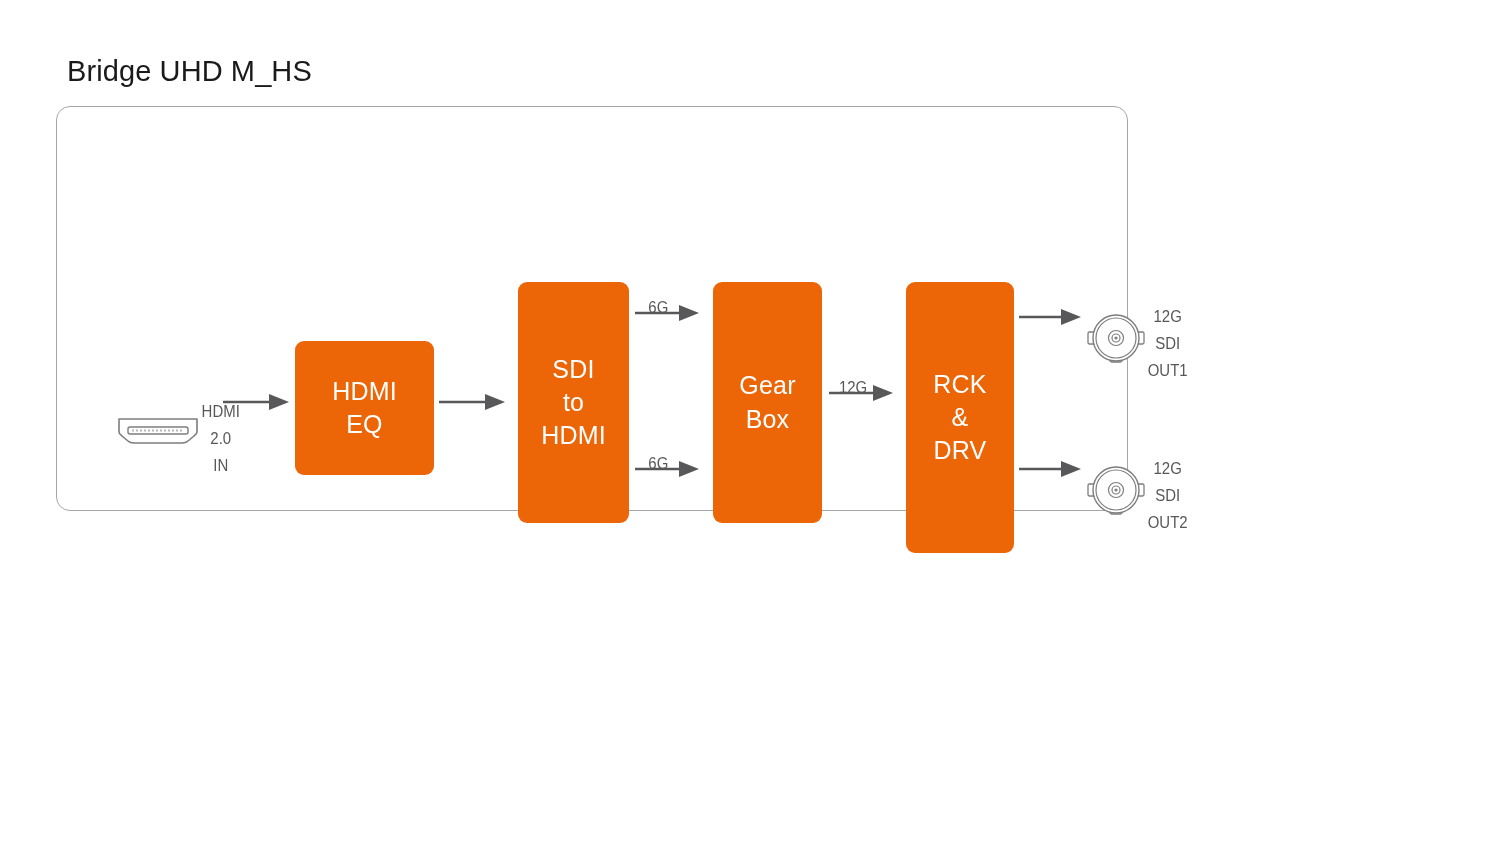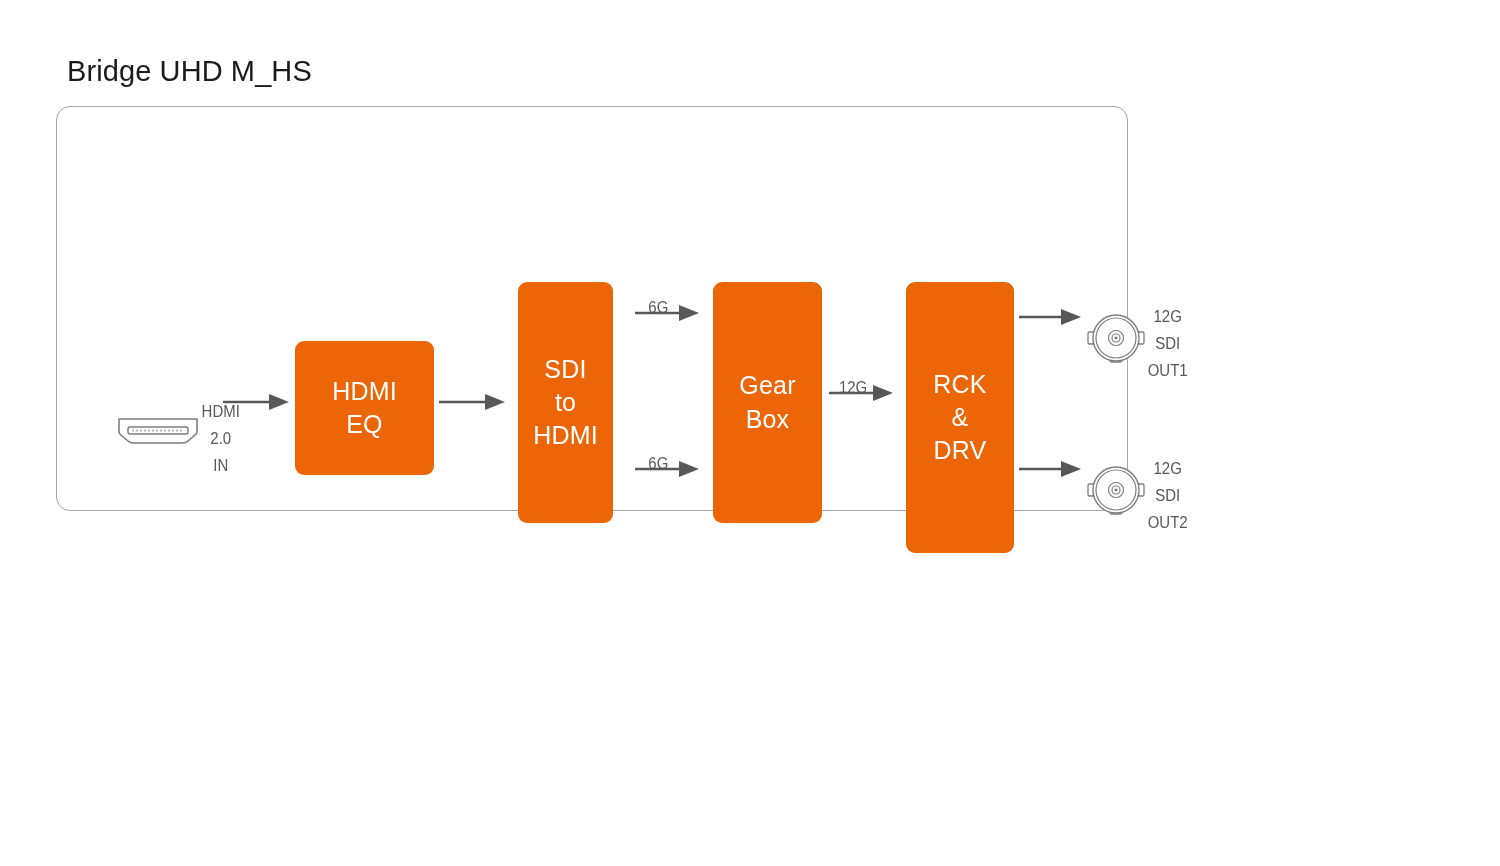--- a/index.html
+++ b/index.html
@@ -53,21 +53,21 @@
     text-align: center;
     font-size: 25px;
     line-height: 1.33;
     font-weight: 400;
     letter-spacing: 0.2px;
     box-sizing: border-box;
   }
   .block .block-label { display: block; white-space: pre-line; }
 
   #block-hdmi-eq   { left: 238px; top: 234px; width: 139px; height: 134px; }
-  #block-sdi-hdmi  { left: 461px; top: 175px; width: 95px; height: 241px; }
+  #block-sdi-hdmi  { left: 461px; top: 175px; width: 111px; height: 241px; }
   #block-gear-box  { left: 656px; top: 175px; width: 109px; height: 241px; }
   #block-rck-drv   { left: 849px; top: 175px; width: 108px; height: 271px; }
 
   
   .port {
     position: absolute;
     display: flex;
     align-items: center;
   }
   .port-label {

